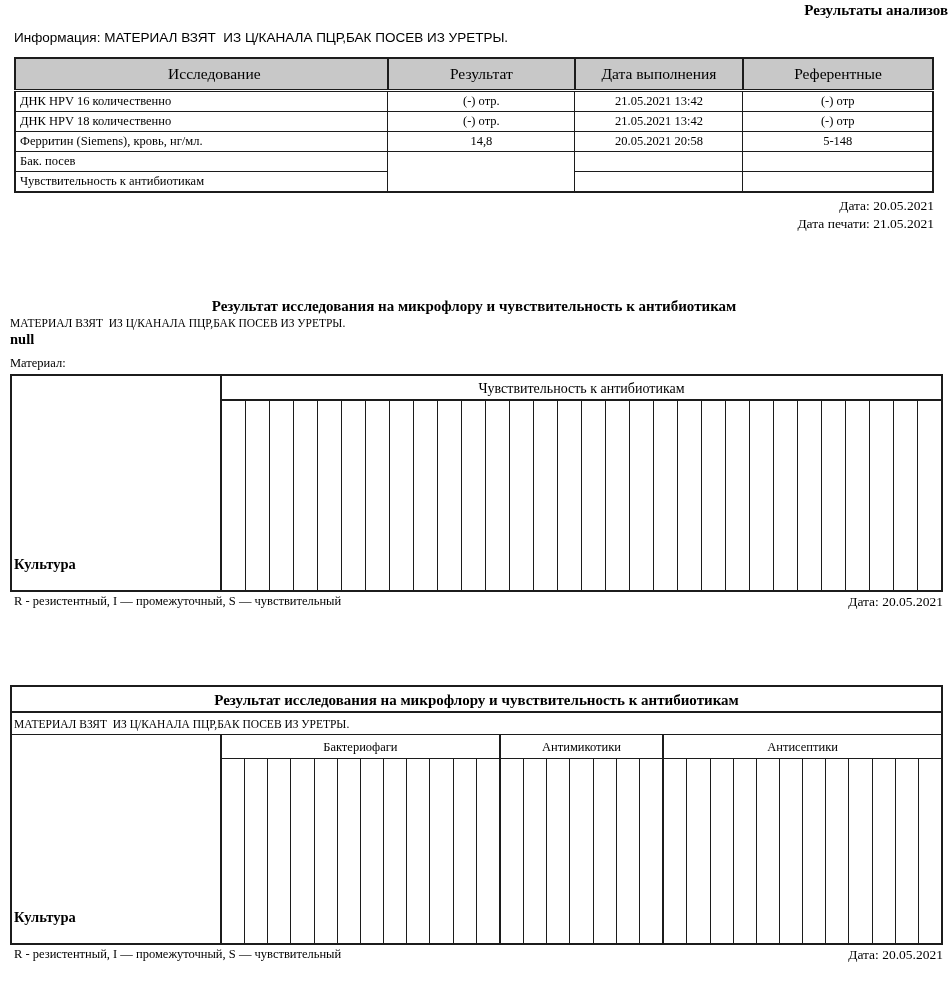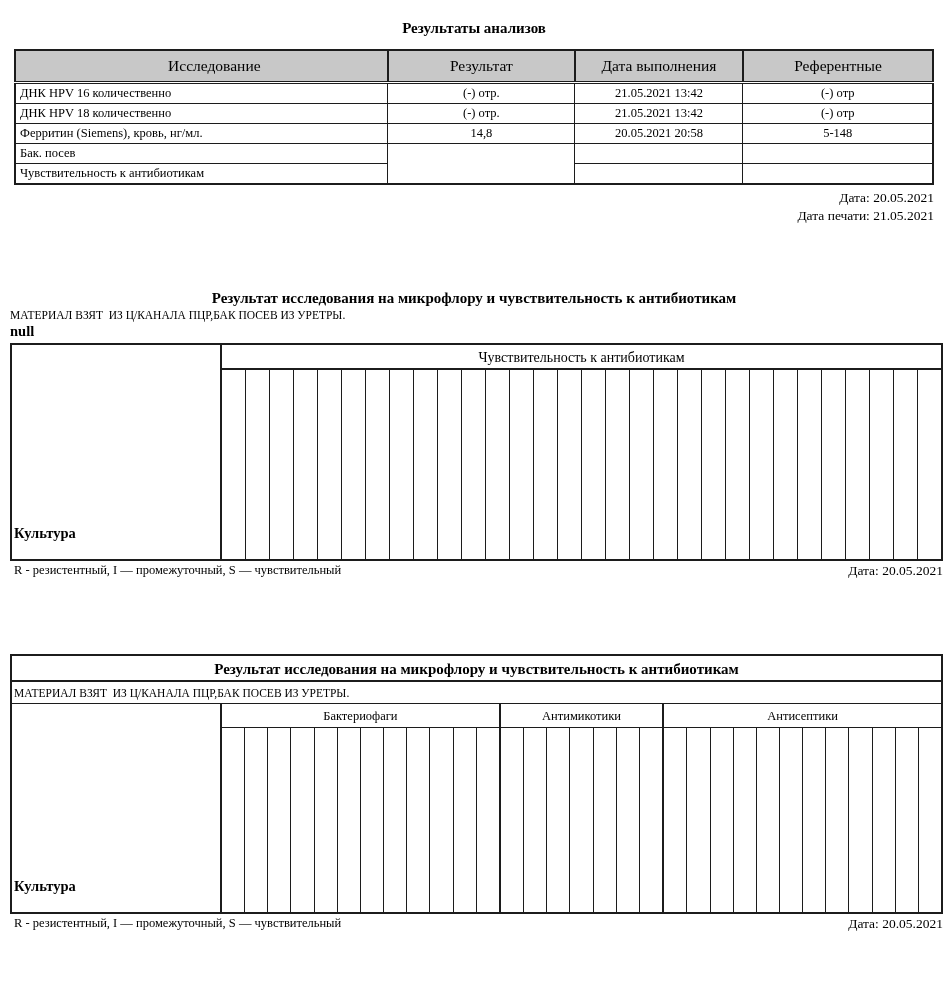--- a/index.html
+++ b/index.html
@@ -5,21 +5,21 @@
   * { margin:0; padding:0; box-sizing:border-box; }
   html,body { background:#ffffff; }
   body {
     width:948px; height:1000px;
     color:#000;
     font-family:"Liberation Serif","DejaVu Serif",serif;
   }
   .page { position:relative; width:948px; height:1000px; overflow:hidden; background:#fff; }
 
   
-  .main-title { text-align:center; font-weight:bold; font-size:15px; padding-top:20px; }
+  .main-title { text-align:right; font-weight:bold; font-size:15px; padding-top:2px; }
   .info-line {
     font-family:"Liberation Sans","DejaVu Sans",sans-serif;
     font-size:13.5px; margin:11px 14px 0; white-space:pre;
   }
   table.results { border-collapse:collapse; width:920px; margin:12px 14px 0; border:2px solid #1c1c1c; }
   .results th {
     background:#c8c8c8; border:2px solid #1c1c1c; border-bottom:3px double #1c1c1c;
     font-weight:normal; font-size:15.5px; height:32px; text-align:center;
   }
   .results th.w1 { width:40.6%;padding-left:26px; }
@@ -62,20 +62,21 @@
   .bt-group-label { height:24px; line-height:24px; text-align:center; font-size:12.5px; border-bottom:1px solid #1c1c1c; }
   .bt-group-cols { flex:1; display:flex; }
 </style>
 </head>
 <body>
 
 <div class="page">
 
   <div>
     <div class="main-title">Результаты анализов</div>
+    <div class="info-line">Информация: МАТЕРИАЛ ВЗЯТ  ИЗ Ц/КАНАЛА ПЦР,БАК ПОСЕВ ИЗ УРЕТРЫ.</div>
 
     <table class="results">
       <thead>
         <tr>
           <th class="w1">Исследование</th>
           <th class="w2">Результат</th>
           <th class="w3">Дата выполнения</th>
           <th class="w4">Референтные</th>
         </tr>
       </thead>
@@ -115,20 +116,21 @@
     <div class="dates">
       <div>Дата: 20.05.2021</div>
       <div>Дата печати: 21.05.2021</div>
     </div>
   </div>
 
   <div class="sec2">
     <div class="sec-title">Результат исследования на микрофлору и чувствительность к антибиотикам</div>
     <div class="mat-line">МАТЕРИАЛ ВЗЯТ  ИЗ Ц/КАНАЛА ПЦР,БАК ПОСЕВ ИЗ УРЕТРЫ.</div>
     <div class="null-line">null</div>
+    <div class="mat-label">Материал:</div>
 
     <div class="mtable">
       <div class="mt-left">
         <div class="culture">Культура</div>
       </div>
       <div class="mt-right">
         <div class="mt-header">Чувствительность к антибиотикам</div>
         <div class="mt-cols">
             <div class="ncol"></div>
             <div class="ncol"></div>

